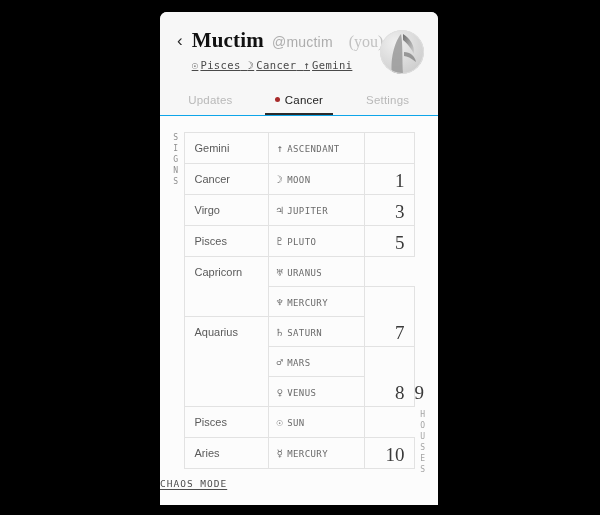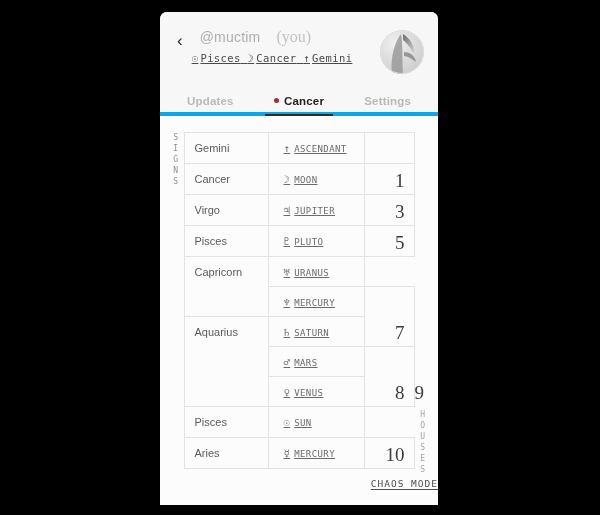--- a/index.html
+++ b/index.html
@@ -46,26 +46,25 @@
   .signline .sg { margin-right:2px; }
   .avatar {
     position:absolute; right:14px; top:18px;
     width:44px; height:44px; border-radius:50%;
     overflow:hidden; background:#d8d8d8;
   }
   .avatar svg { display:block; width:44px; height:44px; }
 
   
   .tabs {
-    display:flex; align-items:flex-start;
+    display:flex; align-items:flex-end;
     background:#f7f7f7;
     padding:0 6px;
     height:30px;
-    border-bottom:4px solid #0ea5e9;
-    font-weight:bold;
+    border-bottom:1px solid #0ea5e9;
   }
   .tab {
     flex:1; text-align:center; position:relative;
     font-size:11.5px; color:#b9b9b9; letter-spacing:.2px;
     height:30px; line-height:30px; cursor:pointer;
   }
   .tab.active { color:#222; }
   .tab .dot {
     display:inline-block; width:5px; height:5px; border-radius:50%;
     margin-right:5px; vertical-align:middle; position:relative; top:-1px;
@@ -98,60 +97,60 @@
 
   td.sign {
     width:84px; height:30px;
     padding:0 0 0 10px;
     font-size:11px; color:#5a5a5a;
     vertical-align:top;
     line-height:30px;
   }
   td.planet {
     width:96px; height:30px;
-    padding-left:15px;
+    padding-left:8px;
     font-family:"DejaVu Sans Mono", monospace;
     font-size:9px; color:#6b6b6b; letter-spacing:.4px;
     border-top:none; border-bottom:none;
     white-space:nowrap;
-    text-decoration:underline;
   }
   td.planet .gly { font-size:10.5px; margin-right:4px; }
   td.house {
     width:50px; height:30px;
     padding:0 9px 2px 0;
     text-align:right; vertical-align:bottom;
     font-family:"Liberation Serif", serif;
     font-size:19px; color:#3a3a3a;
   }
   td.house.empty { color:transparent; }
 
   
   .footer {
     position:absolute; left:0; right:0; bottom:14px;
-    text-align:right;
+    text-align:left;
   }
   .chaos {
     font-family:"DejaVu Sans Mono", monospace;
     font-size:9.5px; color:#4d4d4d; letter-spacing:1px;
     text-decoration:underline; text-underline-offset:2px;
     cursor:pointer;
   }
 </style>
 </head>
 <body>
 
 <div class="screen">
   <div class="card">
 
     <div class="header">
       <div class="titlerow">
         <button class="back-btn">‹</button>
         <div class="namewrap">
           <div class="nameline">
+            <span class="display-name">Muctim</span>
             <span class="handle">@muctim</span>
             <span class="youtag">(you)</span>
           </div>
           <div class="signline">
             <span class="sg">☉</span><span>Pisces</span>
             <span class="sg">☽</span><span>Cancer</span>
             <span class="sg">↑</span><span>Gemini</span>
           </div>
         </div>
       </div>

